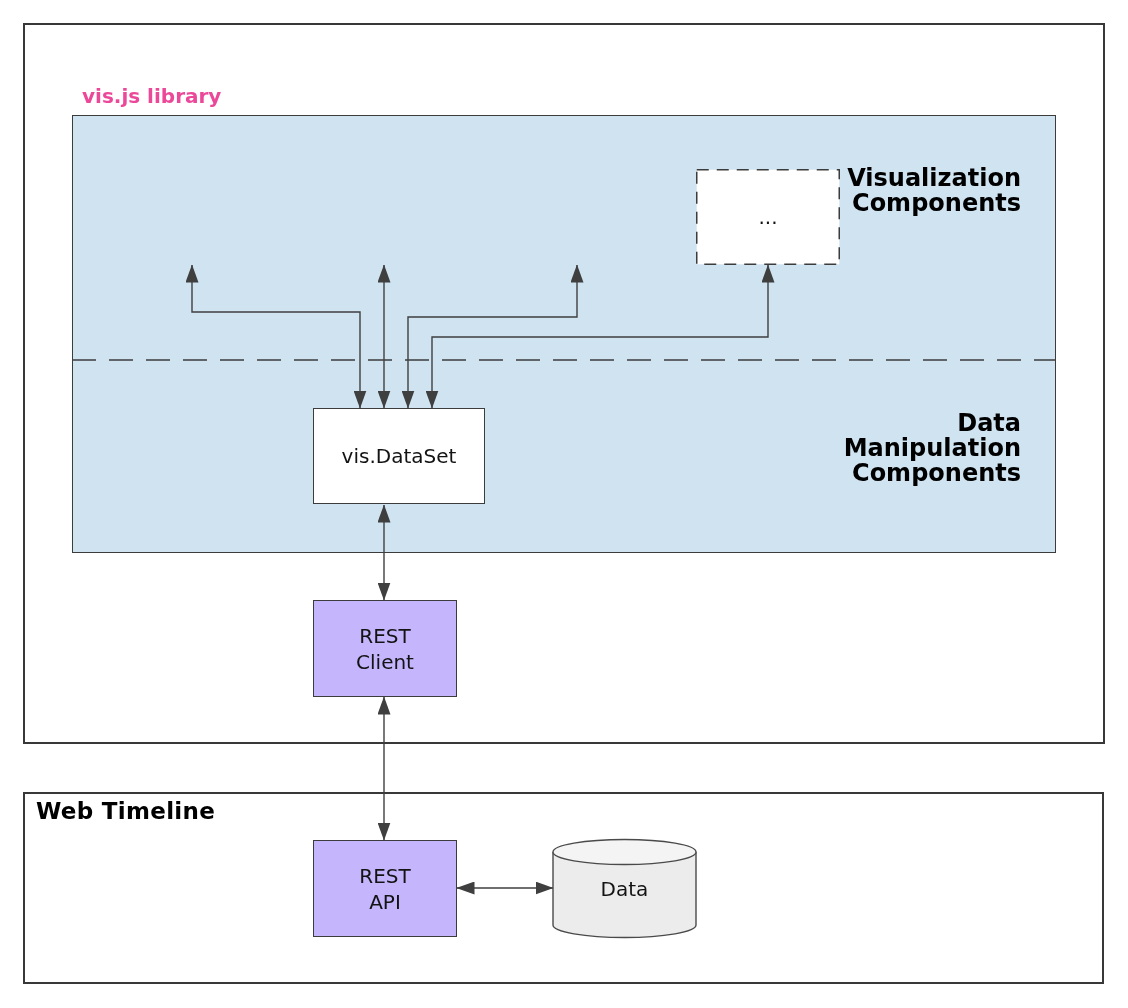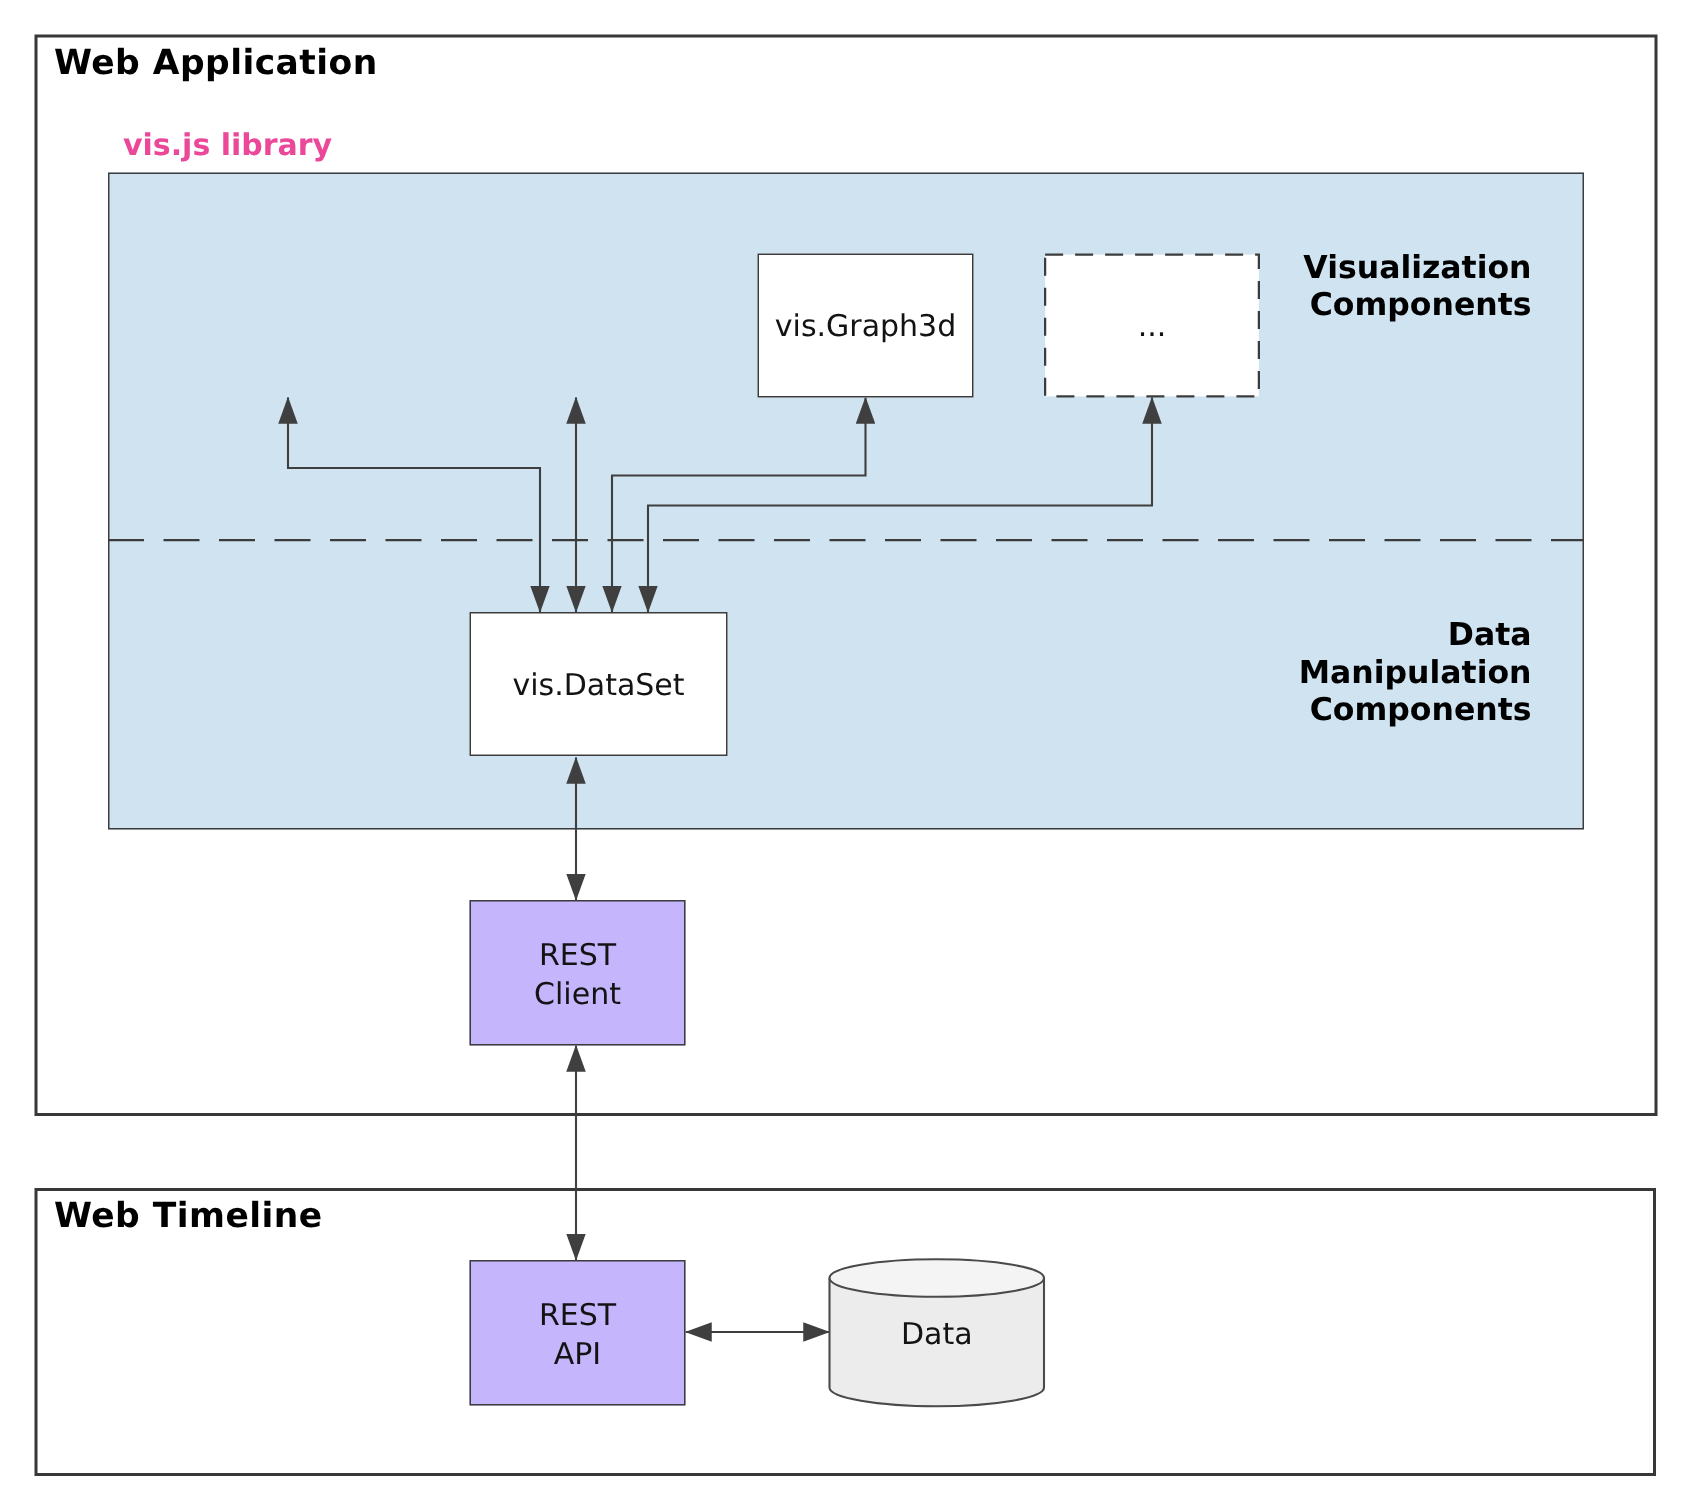--- a/index.html
+++ b/index.html
@@ -54,42 +54,41 @@
     text-align:center;
     white-space:pre-line;
     color:#131313;
   }
   .node.gray{background:#c4b5fd;}
   .node.ghost{border:none;background:transparent;}
   .side-label{
     position:absolute;
     right:107px;
     text-align:right;
-    font-size:21px;
+    font-size:24px;
     font-weight:bold;
     line-height:25px;
     color:#000;
     white-space:pre-line;
   }
   .db-label{
     position:absolute;
     left:553px;top:840px;width:143px;height:97px;
     display:flex;align-items:center;justify-content:center;
     font-size:20px;color:#131313;
   }
 </style>
 </head>
 <body>
 
 <div class="canvas">
 
   <div class="outer-box" style="left:23px;top:23px;width:1082px;height:721px;"></div>
   <div class="outer-box" style="left:23px;top:792px;width:1081px;height:192px;"></div>
 
-  <div class="heading" style="left:36px;top:29px;">Web Application</div>
 
   <div class="sub-heading" style="left:82px;top:84px;">vis.js library</div>
 
   <div class="library-box"></div>
 
   <div class="heading" style="left:36px;top:798px;">Web Timeline</div>
 
   <svg class="overlay" viewBox="0 0 1128 1008">
     <defs>
       <marker id="ah" viewBox="0 0 18 13" refX="17.5" refY="6.5" markerWidth="18" markerHeight="13" markerUnits="userSpaceOnUse" orient="auto-start-reverse">
@@ -110,21 +109,20 @@
     <path d="M384,697 V840" stroke="#3f3f3f" stroke-width="1.4" fill="none" marker-start="url(#ah)" marker-end="url(#ah)"></path>
 
     <path d="M457,888 H553" stroke="#3f3f3f" stroke-width="1.4" fill="none" marker-start="url(#ah)" marker-end="url(#ah)"></path>
 
     <g>
       <path d="M553,852 V925 A71.5,12.5 0 0 0 696,925 V852" fill="#ececec" stroke="#4a4a4a" stroke-width="1.4"></path>
       <ellipse cx="624.5" cy="852" rx="71.5" ry="12.5" fill="#f4f4f4" stroke="#4a4a4a" stroke-width="1.4"></ellipse>
     </g>
   </svg>
 
-  <div class="node" style="left:505px;top:169px;width:144px;height:96px;">vis.Graph3d</div>
   <div class="node ghost" style="left:696px;top:169px;width:144px;height:96px;">...</div>
 
   <div class="side-label" style="top:166px;">Visualization
 Components</div>
 
   <div class="side-label" style="top:411px;">Data
 Manipulation
 Components</div>
 
   <div class="node" style="left:313px;top:408px;width:172px;height:96px;">vis.DataSet</div>

